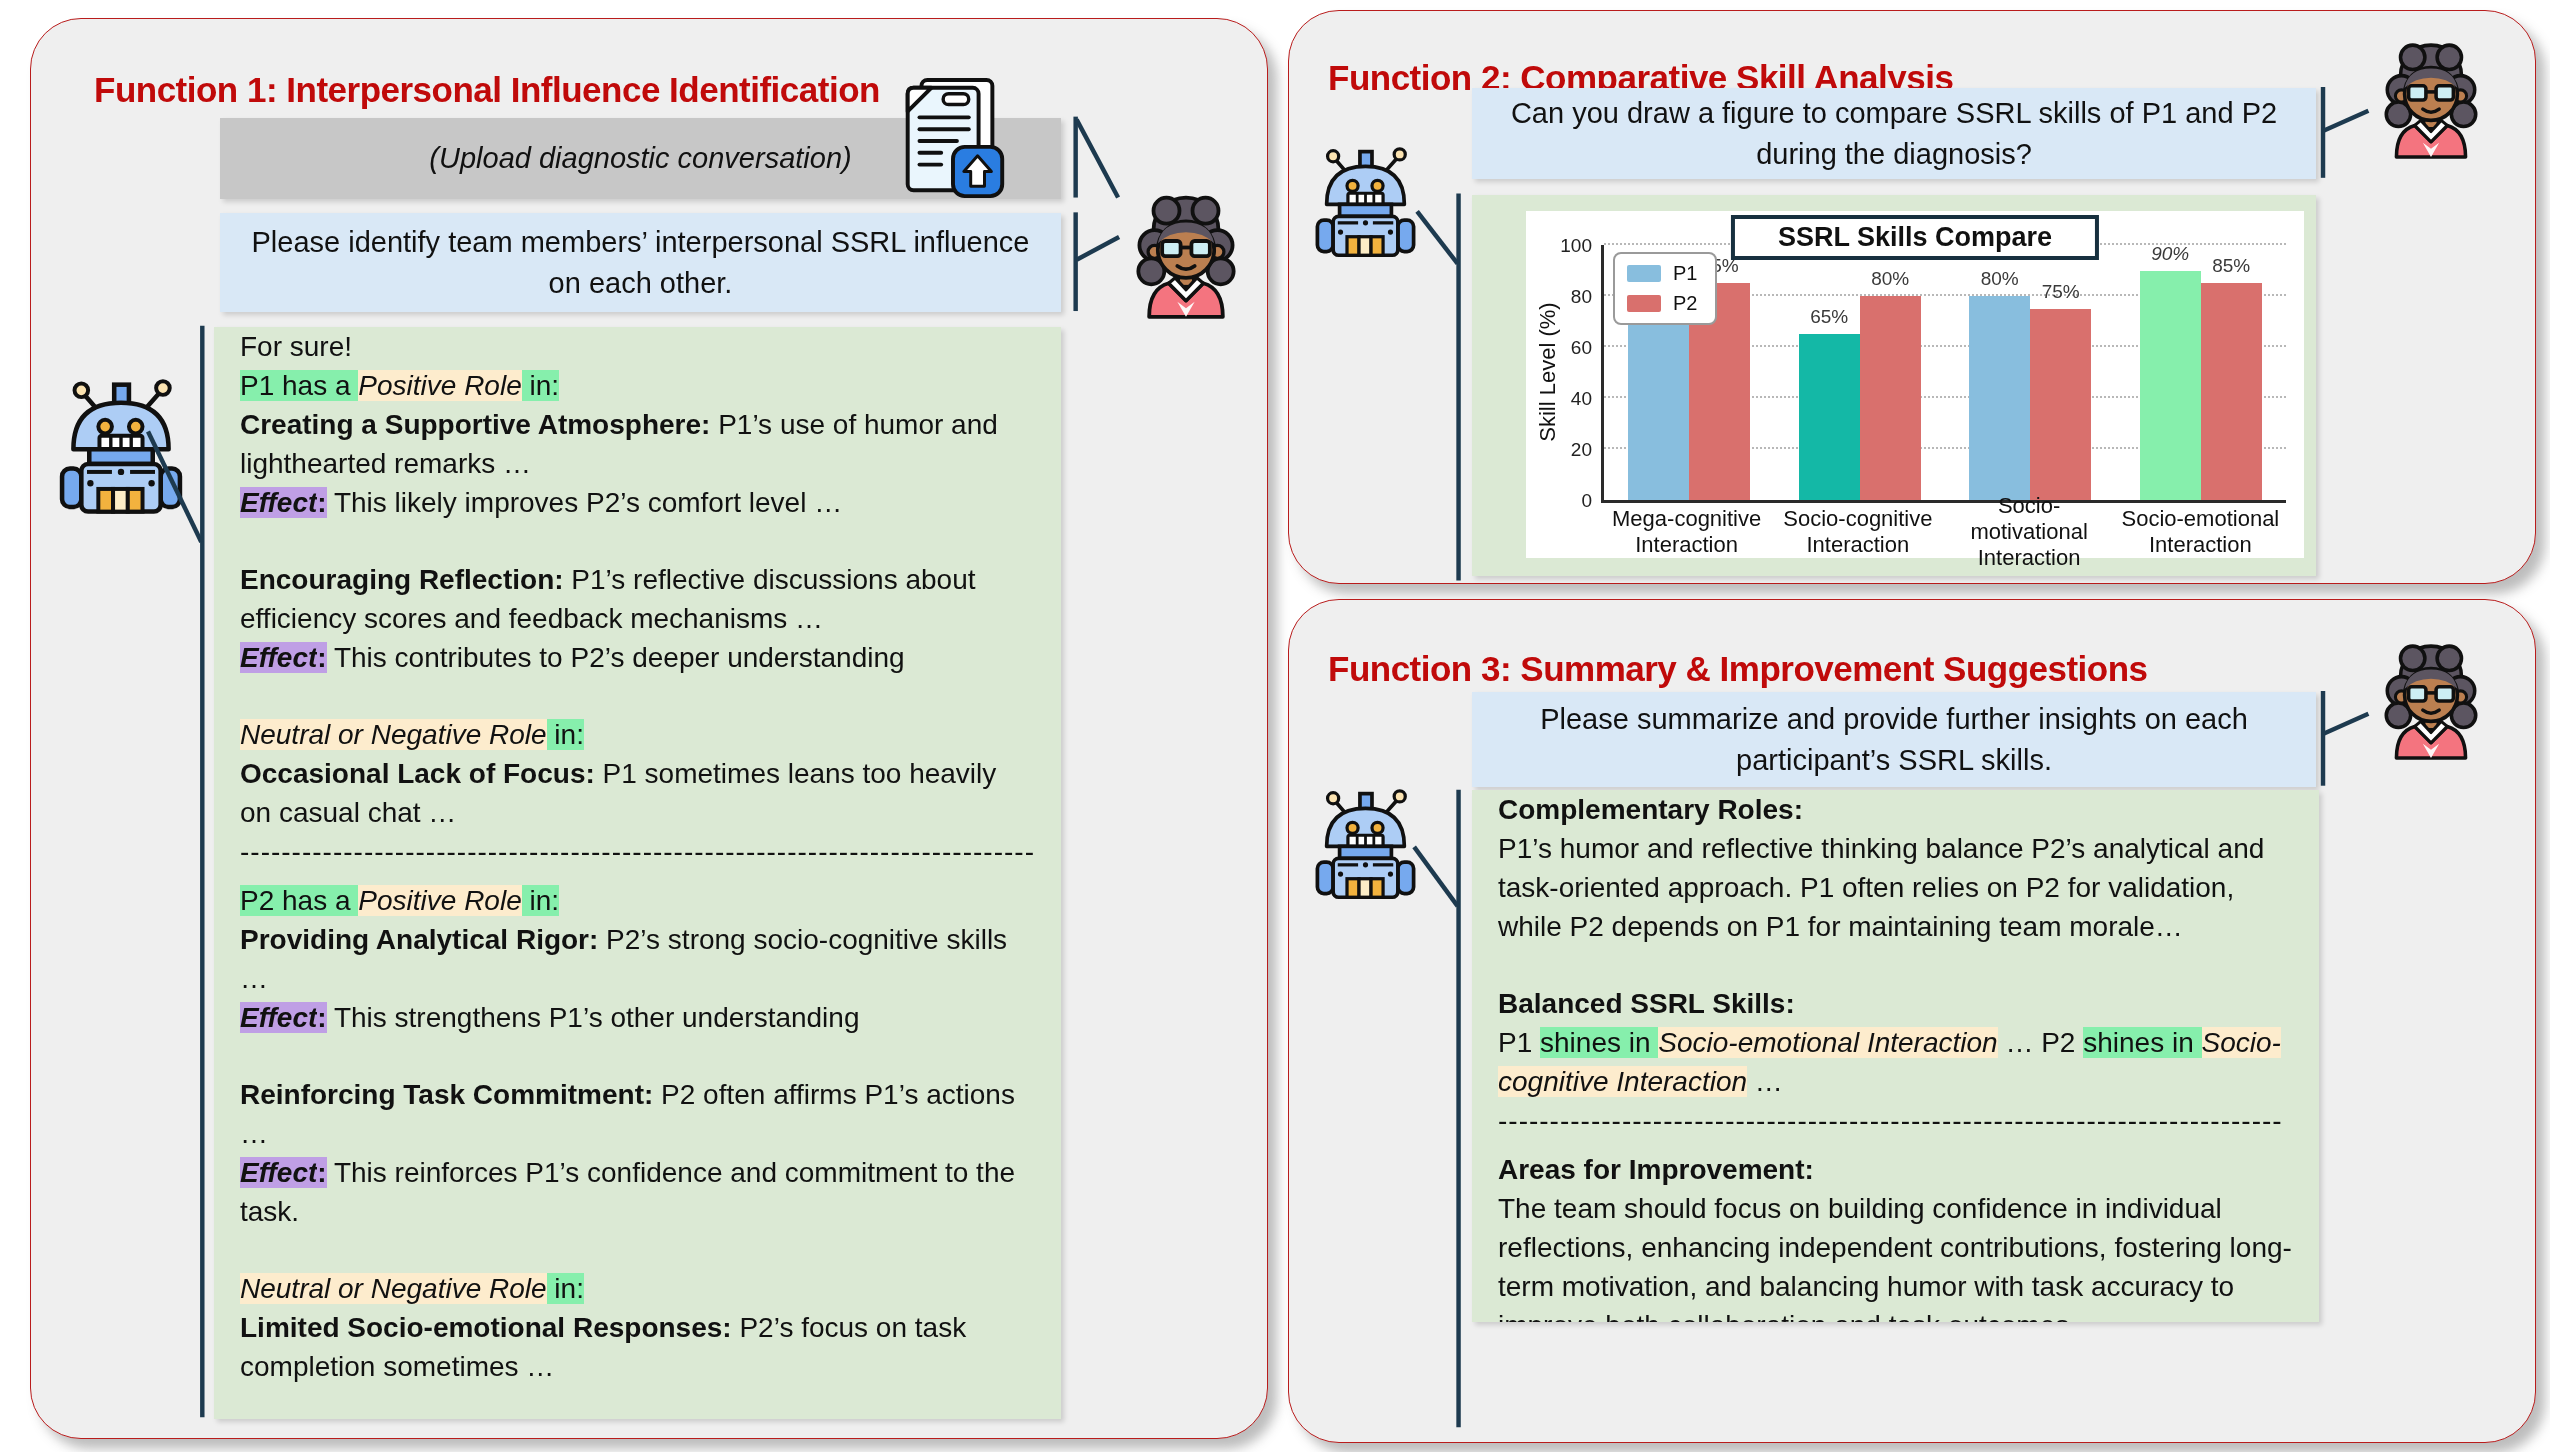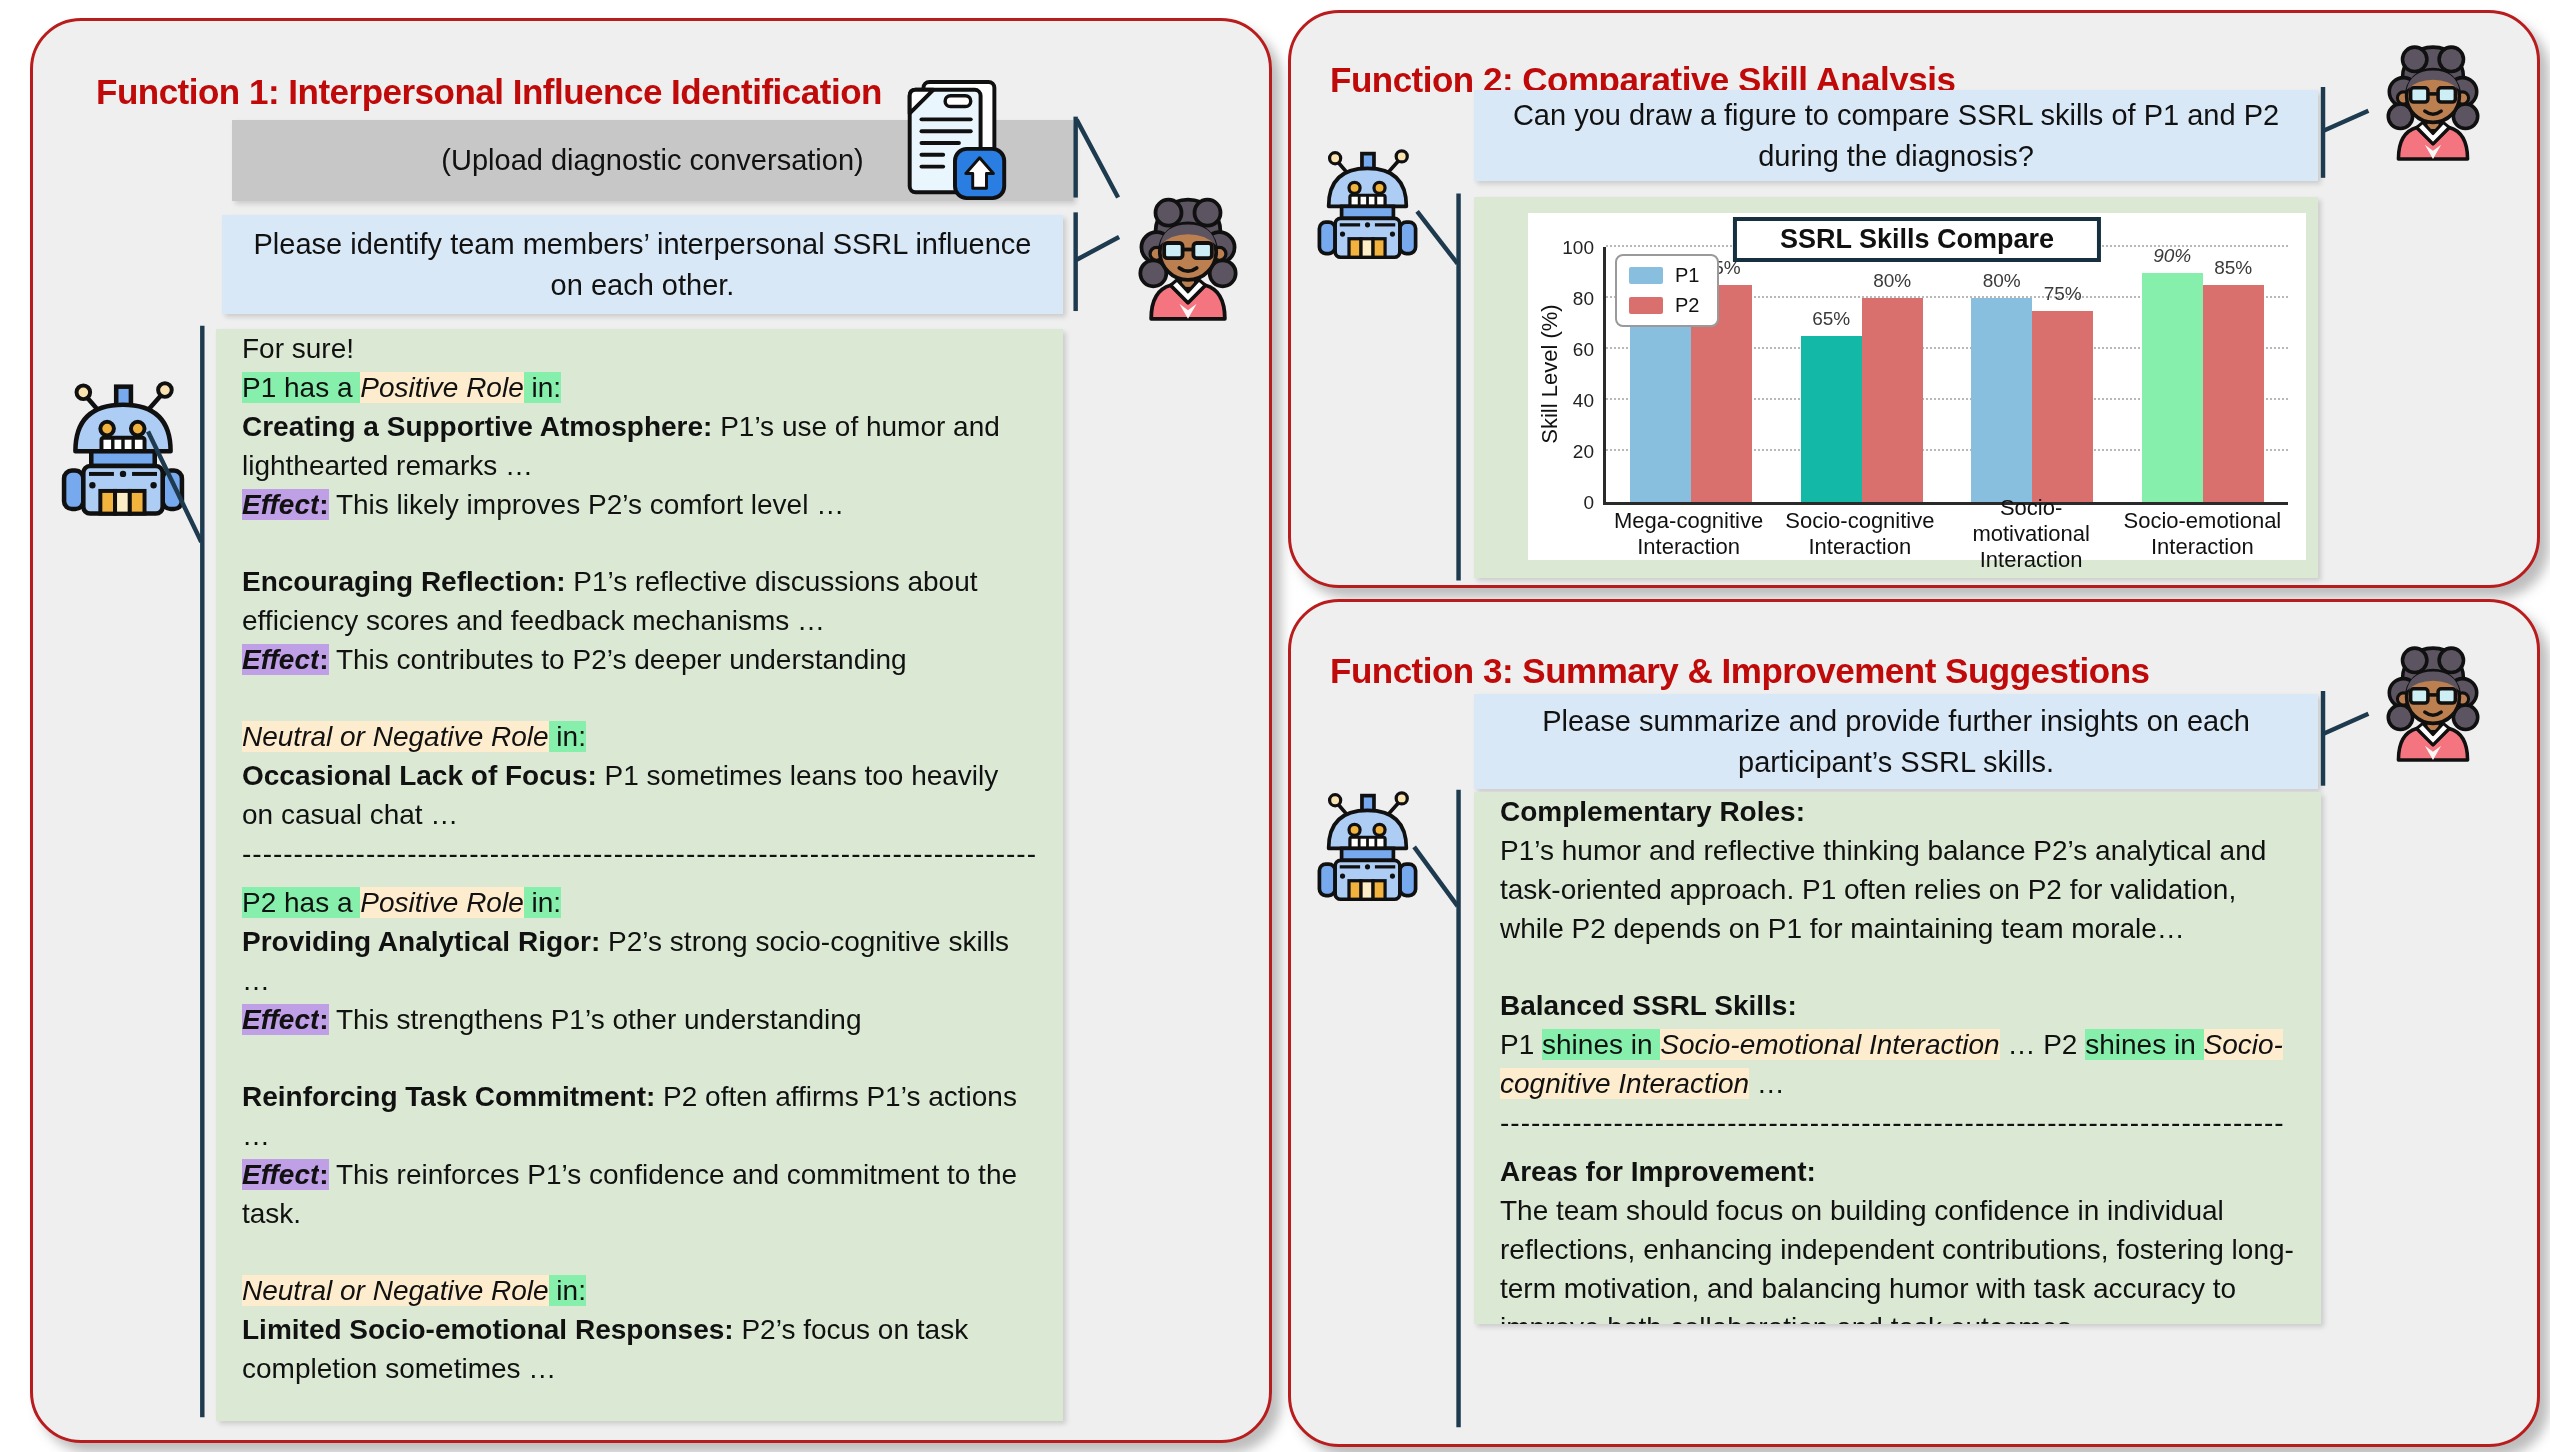--- a/index.html
+++ b/index.html
@@ -1,39 +1,39 @@
 <!DOCTYPE html>
 <html><head>
 <meta charset="utf-8">
 <style>
   html,body{margin:0;padding:0;background:#ffffff;}
   .stage{position:relative;width:2550px;height:1453px;background:#ffffff;
          font-family:"Liberation Sans",sans-serif;color:#111;overflow:hidden;}
 
   
   .panel{position:absolute;background:#efefef;border-radius:51px;
-         box-shadow:9px 10px 12px rgba(90,90,90,.4);border:3px solid #b91c1c;}
+         box-shadow:9px 10px 12px rgba(90,90,90,.4);border:1px solid #b91c1c;}
   #panel-f1{left:30px;top:18px;width:1236px;height:1419px;}
   #panel-f2{left:1288px;top:10px;width:1246px;height:572px;}
   #panel-f3{left:1288px;top:599px;width:1246px;height:842px;}
   .panel-title{position:absolute;font-size:35px;font-weight:bold;color:#c00a0a;
                white-space:nowrap;letter-spacing:-0.5px;}
   #panel-f1 .panel-title{left:63px;top:22px;}
   #panel-f2 .panel-title{left:39px;top:18px;}
   #panel-f3 .panel-title{left:39px;top:20px;}
 
   
   .bubble{position:absolute;box-shadow:3px 3px 5px rgba(0,0,0,.15);}
   .bubble.gray{background:#c7c7c7;}
   .bubble.blue{background:#d9e8f6;}
   .bubble.green{background:#dbe9d4;}
   .bubble.center{display:flex;align-items:center;justify-content:center;
                  text-align:center;font-size:29px;line-height:41px;padding:6px 30px;box-sizing:border-box;}
 
-  #f1-upload{left:199px;top:99px;width:841px;height:81px;}
+  #f1-upload{left:189px;top:99px;width:841px;height:81px;font-style:italic;}
   #f1-prompt{left:189px;top:194px;width:841px;height:99px;}
   #f1-reply {left:183px;top:308px;width:847px;height:1092px;}
   #f2-prompt{left:183px;top:77px;width:844px;height:91px;}
   #f2-chart-bubble{left:183px;top:184px;width:844px;height:381px;}
   #f3-prompt{left:183px;top:92px;width:844px;height:95px;}
   #f3-reply {left:183px;top:190px;width:847px;height:532px;}
 
   .reply{font-size:28px;line-height:39px;padding:0 26px;box-sizing:border-box;
          overflow:hidden;overflow-wrap:break-word;}
   .reply .b{font-weight:bold;}

